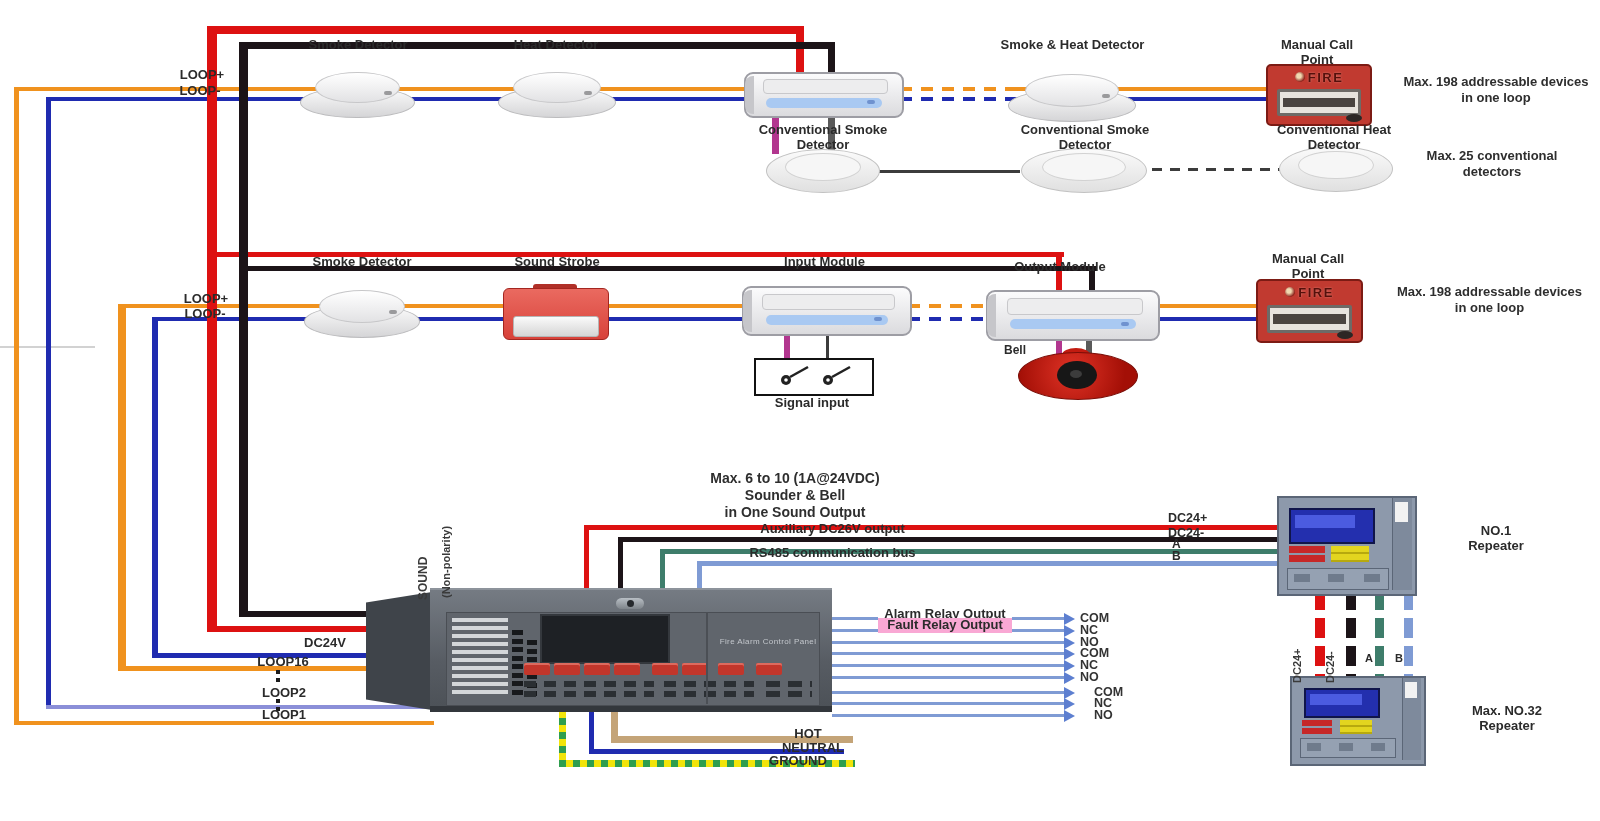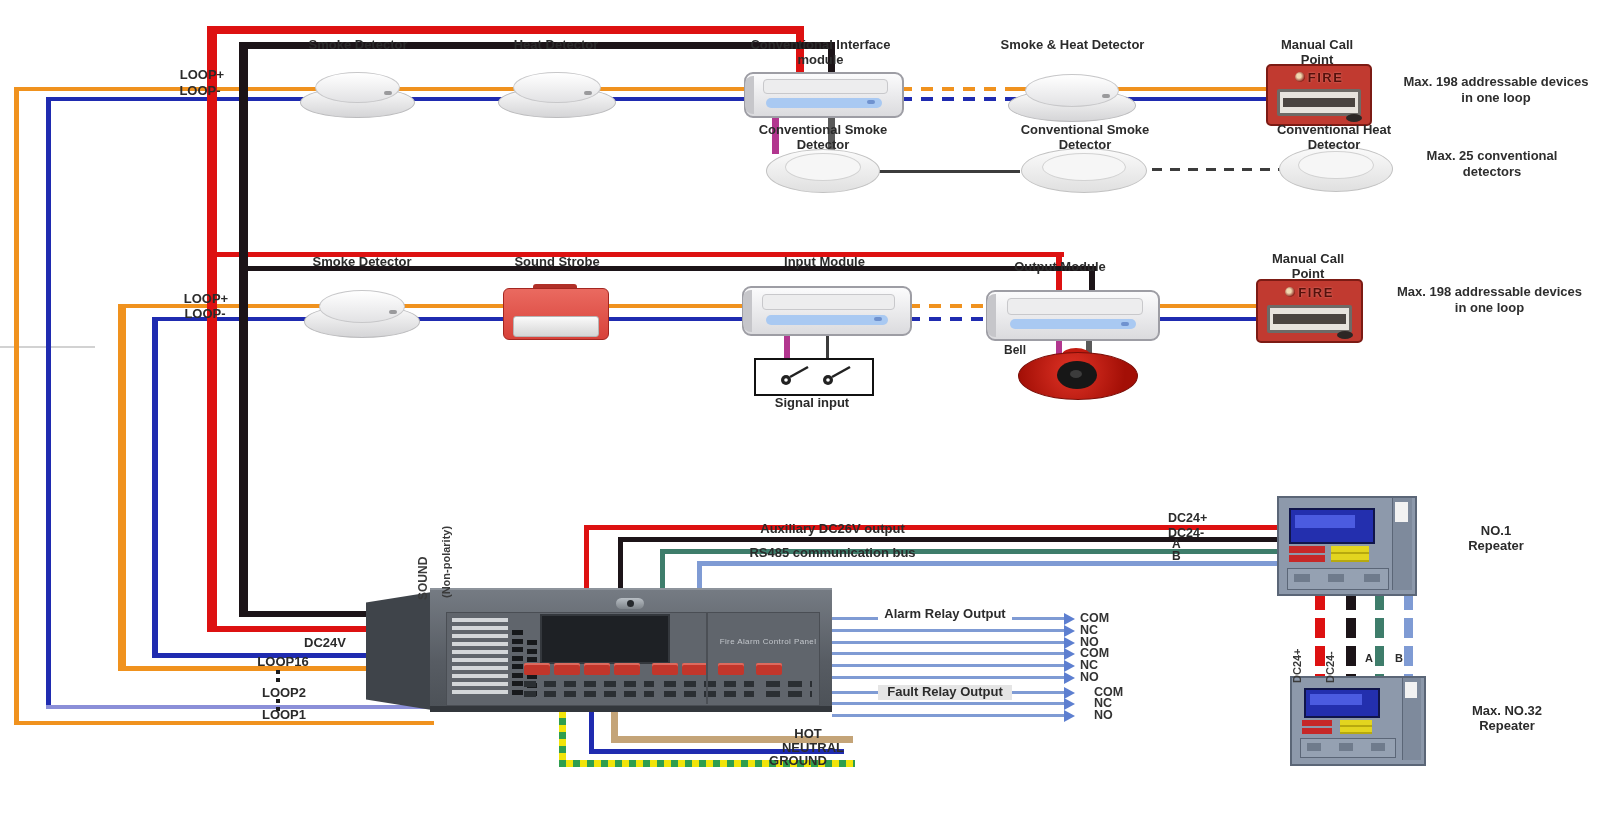--- a/index.html
+++ b/index.html
@@ -283,41 +283,45 @@
       <div class="abs" style="left:6px;top:4px;width:14px;height:8px;background:#6f7b8c"></div>
       <div class="abs" style="left:38px;top:4px;width:14px;height:8px;background:#6f7b8c"></div>
       <div class="abs" style="left:70px;top:4px;width:14px;height:8px;background:#6f7b8c"></div>
     </div>
   </div>
 
   <div class="lbl" style="left:168px;top:68px;width:68px">LOOP+</div>
   <div class="lbl" style="left:168px;top:84px;width:64px">LOOP-</div>
   <div class="lbl" style="left:305px;top:38px;width:106px">Smoke Detector</div>
   <div class="lbl" style="left:500px;top:38px;width:112px">Heat Detector</div>
-  <div class="lbl" style="left:728px;top:38px;width:185px">Conventional Interface module</div>
   <div class="lbl" style="left:1000px;top:38px;width:145px">Smoke &amp; Heat Detector</div>
   <div class="lbl" style="left:1266px;top:38px;width:102px">Manual Call Point</div>
   <div class="note" style="left:1398px;top:74px;width:196px">Max. 198 addressable devices in one loop</div>
 
   <div class="lbl" style="left:742px;top:123px;width:162px">Conventional Smoke Detector</div>
   <div class="lbl" style="left:1004px;top:123px;width:162px">Conventional Smoke Detector</div>
   <div class="lbl" style="left:1250px;top:123px;width:168px">Conventional Heat Detector</div>
   <div class="note" style="left:1408px;top:148px;width:168px">Max. 25 conventional detectors</div>
 
   <div class="lbl" style="left:172px;top:292px;width:68px">LOOP+</div>
   <div class="lbl" style="left:172px;top:307px;width:66px">LOOP-</div>
   <div class="lbl" style="left:312px;top:255px;width:100px">Smoke Detector</div>
   <div class="lbl" style="left:512px;top:255px;width:90px">Sound Strobe</div>
   <div class="lbl" style="left:772px;top:255px;width:105px">Input Module</div>
   <div class="lbl" style="left:1000px;top:260px;width:120px">Output Module</div>
   <div class="lbl" style="left:1258px;top:252px;width:100px">Manual Call Point</div>
   <div class="note" style="left:1392px;top:284px;width:195px">Max. 198 addressable devices in one loop</div>
   <div class="lbl" style="left:752px;top:396px;width:120px">Signal input</div>
   <div class="lbl" style="left:993px;top:344px;width:44px;font-size:12px">Bell</div>
 
+  <div class="note" style="left:645px;top:470px;width:300px;font-size:14px">
+    <div>Max. 6 to 10 (1A@24VDC)</div>
+    <div>Sounder &amp; Bell</div>
+    <div>in One Sound Output</div>
+  </div>
 
   <div class="lbl" style="left:735px;top:522px;width:195px">Auxiliary DC26V output</div>
   <div class="lbl" style="left:735px;top:546px;width:195px">RS485 communication bus</div>
   <div class="lbl" style="left:1168px;top:511px;width:75px;text-align:left;font-size:12.5px">DC24+</div>
   <div class="lbl" style="left:1168px;top:526px;width:75px;text-align:left;font-size:12.5px">DC24-</div>
   <div class="lbl" style="left:1172px;top:538px;width:20px;text-align:left;font-size:12px">A</div>
   <div class="lbl" style="left:1172px;top:550px;width:20px;text-align:left;font-size:12px">B</div>
 
   <div class="lbl" style="left:1460px;top:524px;width:72px">NO.1 Repeater</div>
   <div class="lbl" style="left:1468px;top:704px;width:78px">Max. NO.32 Repeater</div>
@@ -329,21 +333,21 @@
   <div class="lbl" style="left:286px;top:636px;width:78px">DC24V</div>
   <div class="lbl" style="left:240px;top:655px;width:86px">LOOP16</div>
   <div class="vdots" style="left:276px;top:670px;height:14px"></div>
   <div class="lbl" style="left:246px;top:686px;width:76px">LOOP2</div>
   <div class="vdots" style="left:276px;top:699px;height:14px"></div>
   <div class="lbl" style="left:246px;top:708px;width:76px">LOOP1</div>
   <div class="vtext" style="left:430px;top:586px">SOUND</div>
   <div class="vtext" style="left:452px;top:586px;font-size:11px">(Non-polarity)</div>
 
   <div class="lbl" style="left:878px;top:607px;width:134px;background:#fff">Alarm Relay Output</div>
-  <div class="lbl" style="left:878px;top:685px;width:134px;background:#e5e5e5">Fault Relay Output</div>
+  <div class="lbl" style="left:878px;top:618px;width:134px;background:#f9a8d4">Fault Relay Output</div>
   <div class="term" style="left:1080px;top:611px">COM</div>
   <div class="term" style="left:1080px;top:623px">NC</div>
   <div class="term" style="left:1080px;top:635px">NO</div>
   <div class="term" style="left:1080px;top:646px">COM</div>
   <div class="term" style="left:1080px;top:658px">NC</div>
   <div class="term" style="left:1080px;top:670px">NO</div>
   <div class="term" style="left:1094px;top:685px">COM</div>
   <div class="term" style="left:1094px;top:696px">NC</div>
   <div class="term" style="left:1094px;top:708px">NO</div>
 

